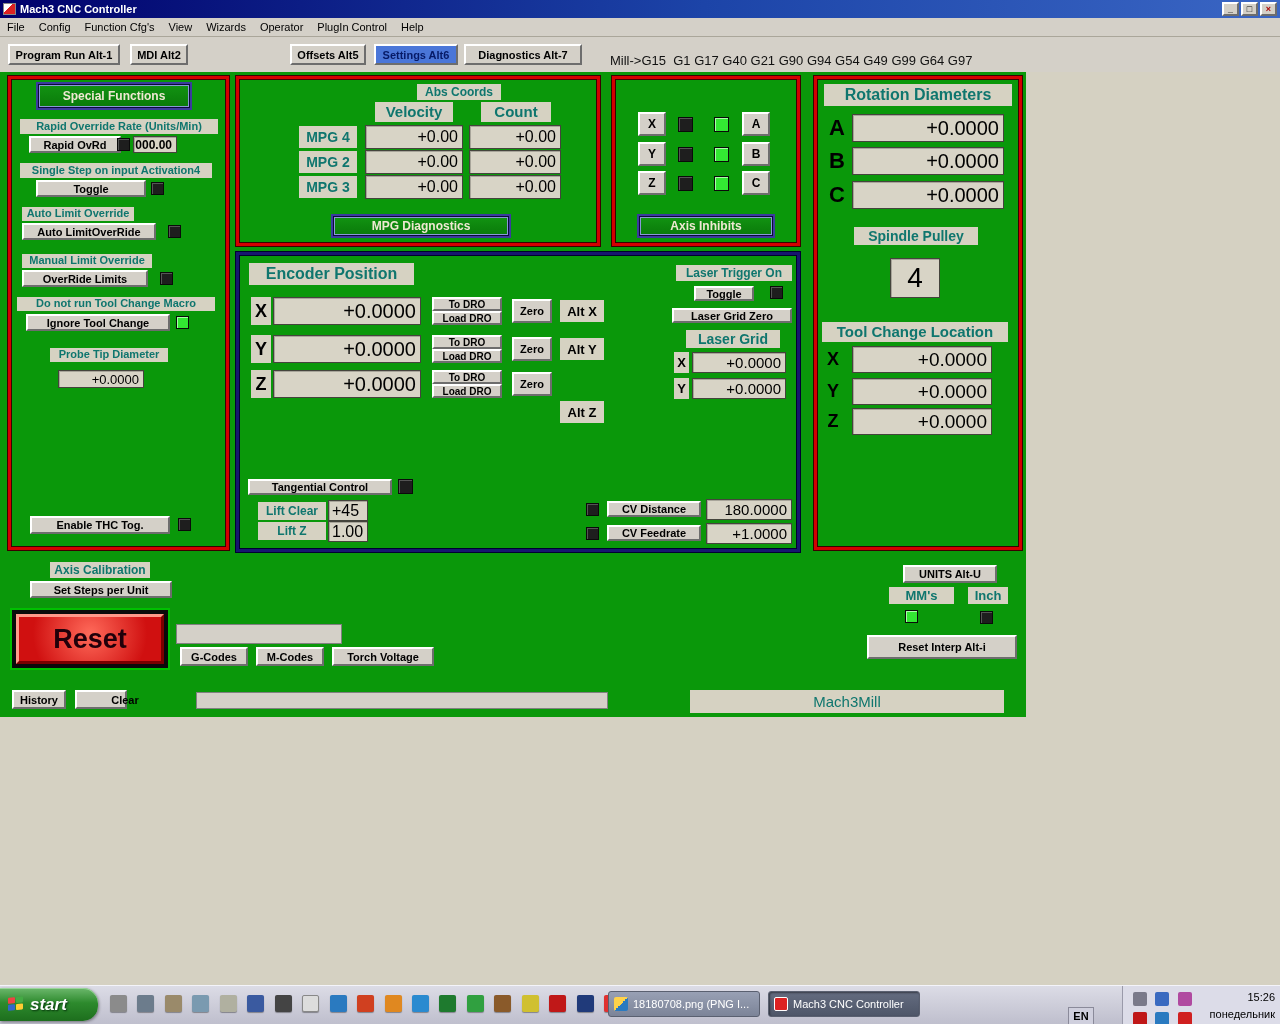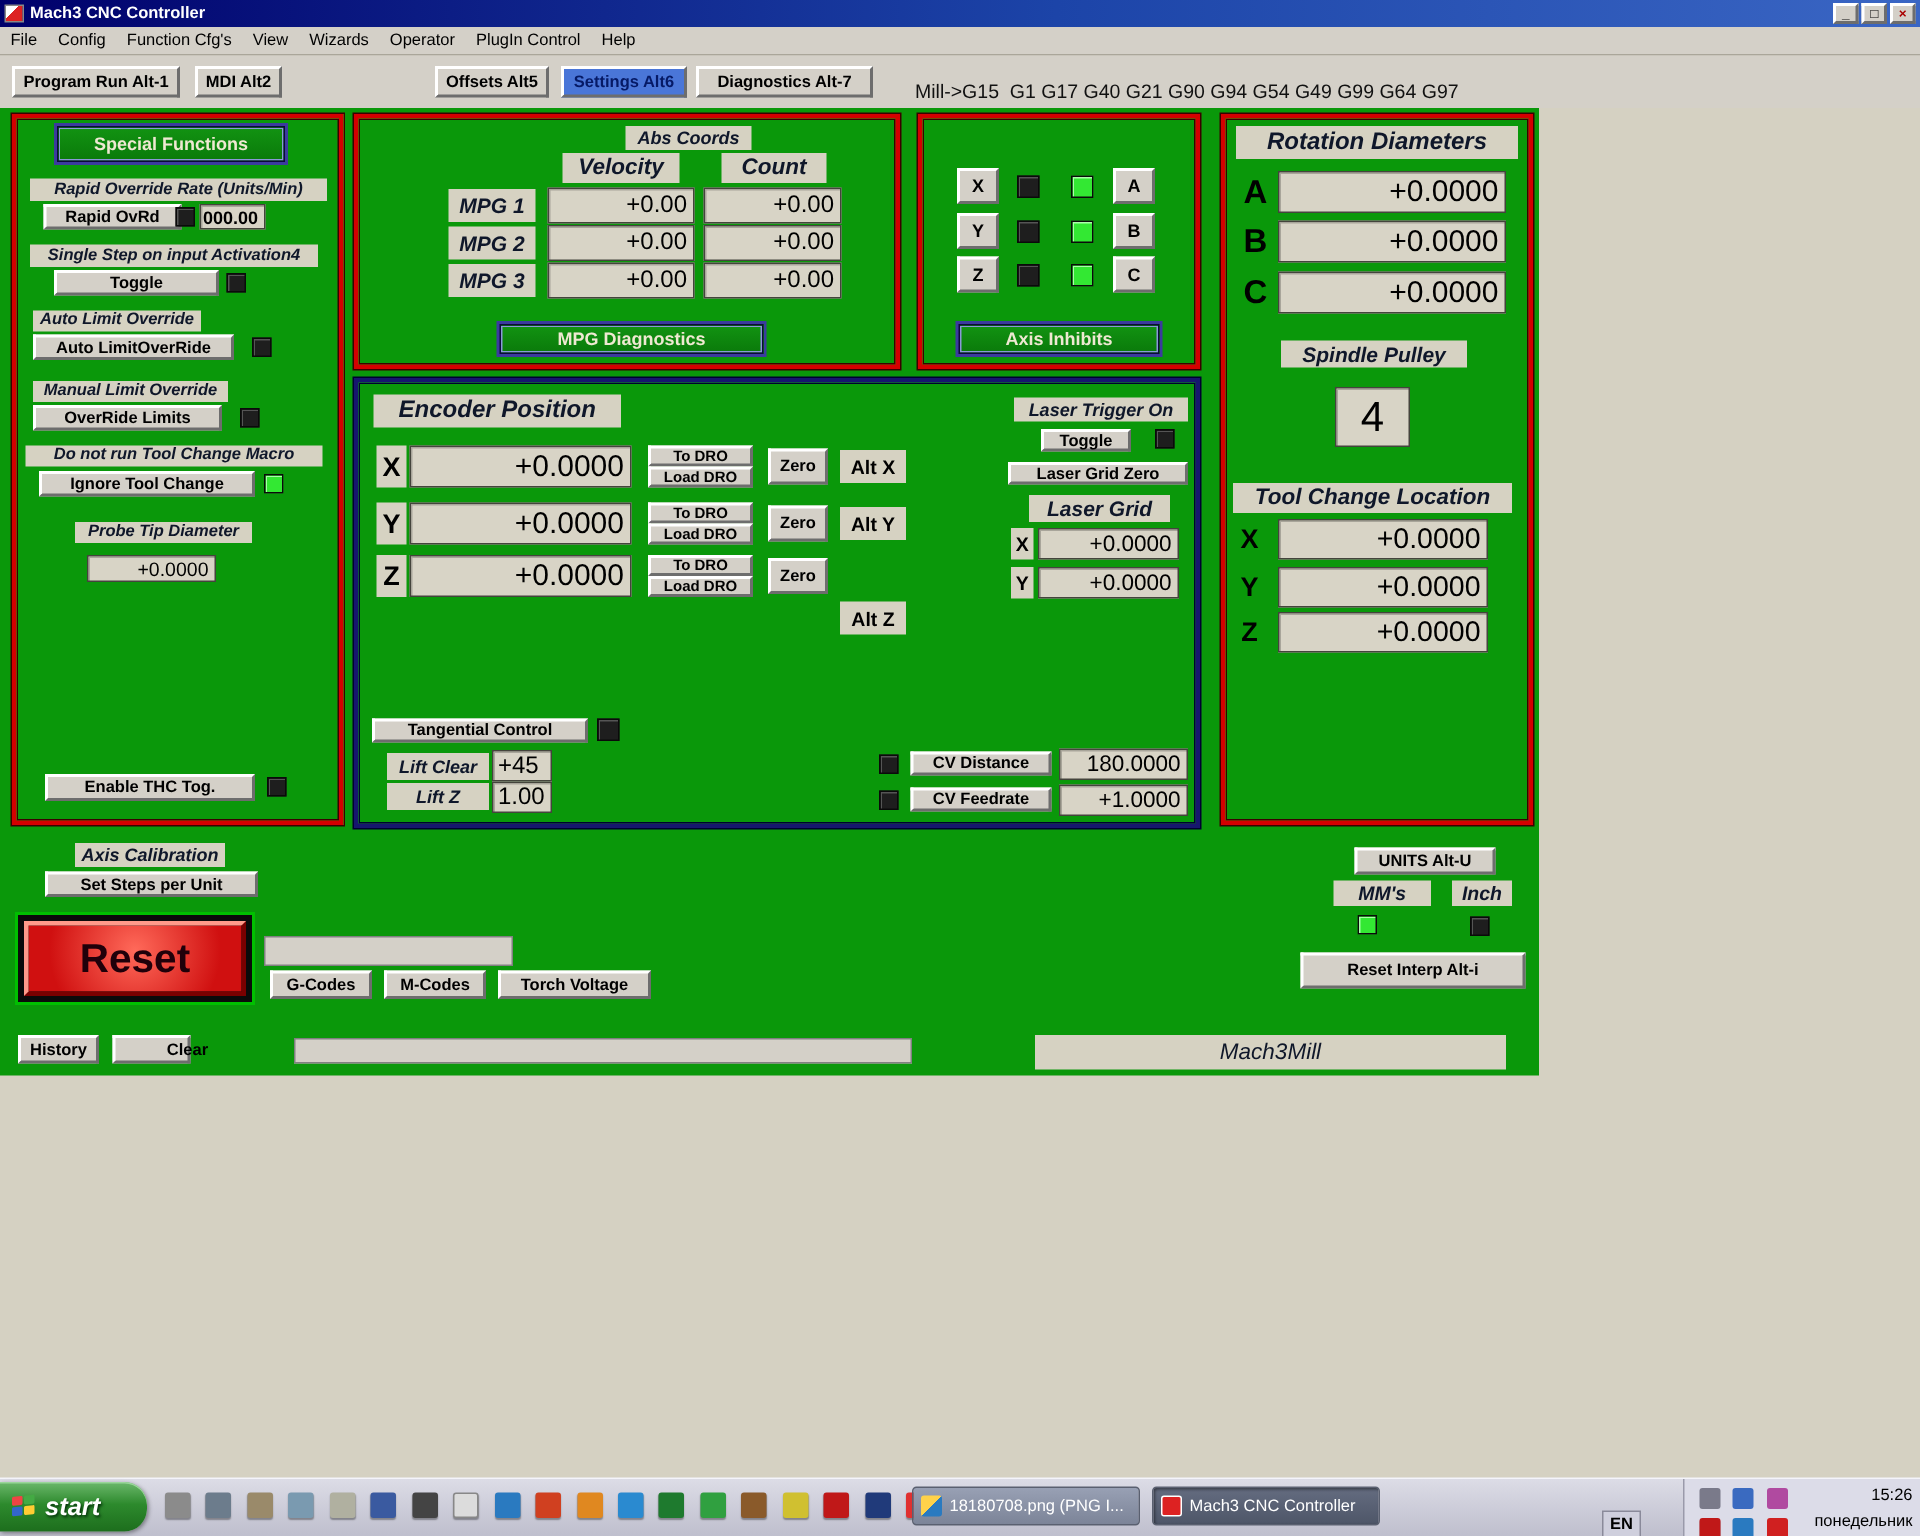--- a/index.html
+++ b/index.html
@@ -25,22 +25,22 @@
   .tab{position:absolute;top:7px;height:21px;background:#d4d0c8;border:2px solid;border-color:#fff #6d6d6d #6d6d6d #fff;
     font-size:11px;font-weight:bold;display:flex;align-items:center;justify-content:center;}
   .tab.active{background:#4a76d8;color:#061a66;}
   .gcode{position:absolute;left:610px;top:16px;font-size:13px;color:#111;white-space:pre;}
 
   
   .green{position:absolute;left:0;top:72px;width:1026px;height:645px;background:#0a980a;}
   .panel{position:absolute;border:3px solid #d40000;box-shadow:inset 0 0 0 1px #3a0000,0 0 0 1px #3a0000;}
   .panel.blue{border-color:#16166e;box-shadow:inset 0 0 0 1px #000030,0 0 0 1px #000030;}
 
-  .lb{position:absolute;background:#d6d2c2;color:#0f172a;font-weight:bold;font-size:11px;
-    display:flex;align-items:center;justify-content:center;text-align:center;line-height:1.05;font-style:italic;}
+  .lb{position:absolute;background:#d6d2c2;color:#0f766e;font-weight:bold;font-size:11px;
+    display:flex;align-items:center;justify-content:center;text-align:center;line-height:1.05;}
   .bt{position:absolute;background:#d4d0c8;border:2px solid;border-color:#fff #6d6d6d #6d6d6d #fff;
     color:#000;font-weight:bold;font-size:11px;display:flex;align-items:center;justify-content:center;}
   .gb{position:absolute;background:linear-gradient(#129312,#0a7a0a);color:#efe9d2;font-weight:bold;font-size:12px;
     border:1px solid #0a0a3a;box-shadow:inset 0 0 0 1px #8a98d8,0 0 0 2px #3b3b9e;
     display:flex;align-items:center;justify-content:center;}
   .dr{position:absolute;background:#d8d4c6;color:#000;border:1px solid #44443c;
     box-shadow:inset 1px 1px 0 rgba(0,0,0,.22);
     display:flex;align-items:center;justify-content:flex-end;padding-right:4px;font-size:14px;}
   .ld{position:absolute;width:13px;height:13px;background:#1e1e1e;border:1px solid #0a0a0a;box-shadow:inset 1px 1px 0 #555;}
   .ld.on{background:#33e833;box-shadow:inset 1px 1px 0 #aaffaa;}
@@ -140,21 +140,21 @@
     <div class="dr" style="left:47px;top:291px;width:86px;height:18px;font-size:13px;">+0.0000</div>
     <div class="bt" style="left:19px;top:437px;width:140px;height:18px;">Enable THC Tog.</div>
     <div class="ld" style="left:167px;top:439px;"></div>
   </div>
 
   <div class="panel" style="left:236px;top:4px;width:364px;height:170px;">
     <div class="lb" style="left:178px;top:5px;width:84px;height:16px;font-size:12px;">Abs Coords</div>
     <div class="lb" style="left:136px;top:23px;width:78px;height:20px;font-size:15px;">Velocity</div>
     <div class="lb" style="left:242px;top:23px;width:70px;height:20px;font-size:15px;">Count</div>
 
-    <div class="lb" style="left:60px;top:47px;width:58px;height:22px;font-size:14px;">MPG 1</div>
+    <div class="lb" style="left:60px;top:47px;width:58px;height:22px;font-size:14px;">MPG 4</div>
     <div class="dr" style="left:126px;top:46px;width:98px;height:24px;font-size:16px;">+0.00</div>
     <div class="dr" style="left:230px;top:46px;width:92px;height:24px;font-size:16px;">+0.00</div>
 
     <div class="lb" style="left:60px;top:72px;width:58px;height:22px;font-size:14px;">MPG 2</div>
     <div class="dr" style="left:126px;top:71px;width:98px;height:24px;font-size:16px;">+0.00</div>
     <div class="dr" style="left:230px;top:71px;width:92px;height:24px;font-size:16px;">+0.00</div>
 
     <div class="lb" style="left:60px;top:97px;width:58px;height:22px;font-size:14px;">MPG 3</div>
     <div class="dr" style="left:126px;top:96px;width:98px;height:24px;font-size:16px;">+0.00</div>
     <div class="dr" style="left:230px;top:96px;width:92px;height:24px;font-size:16px;">+0.00</div>

